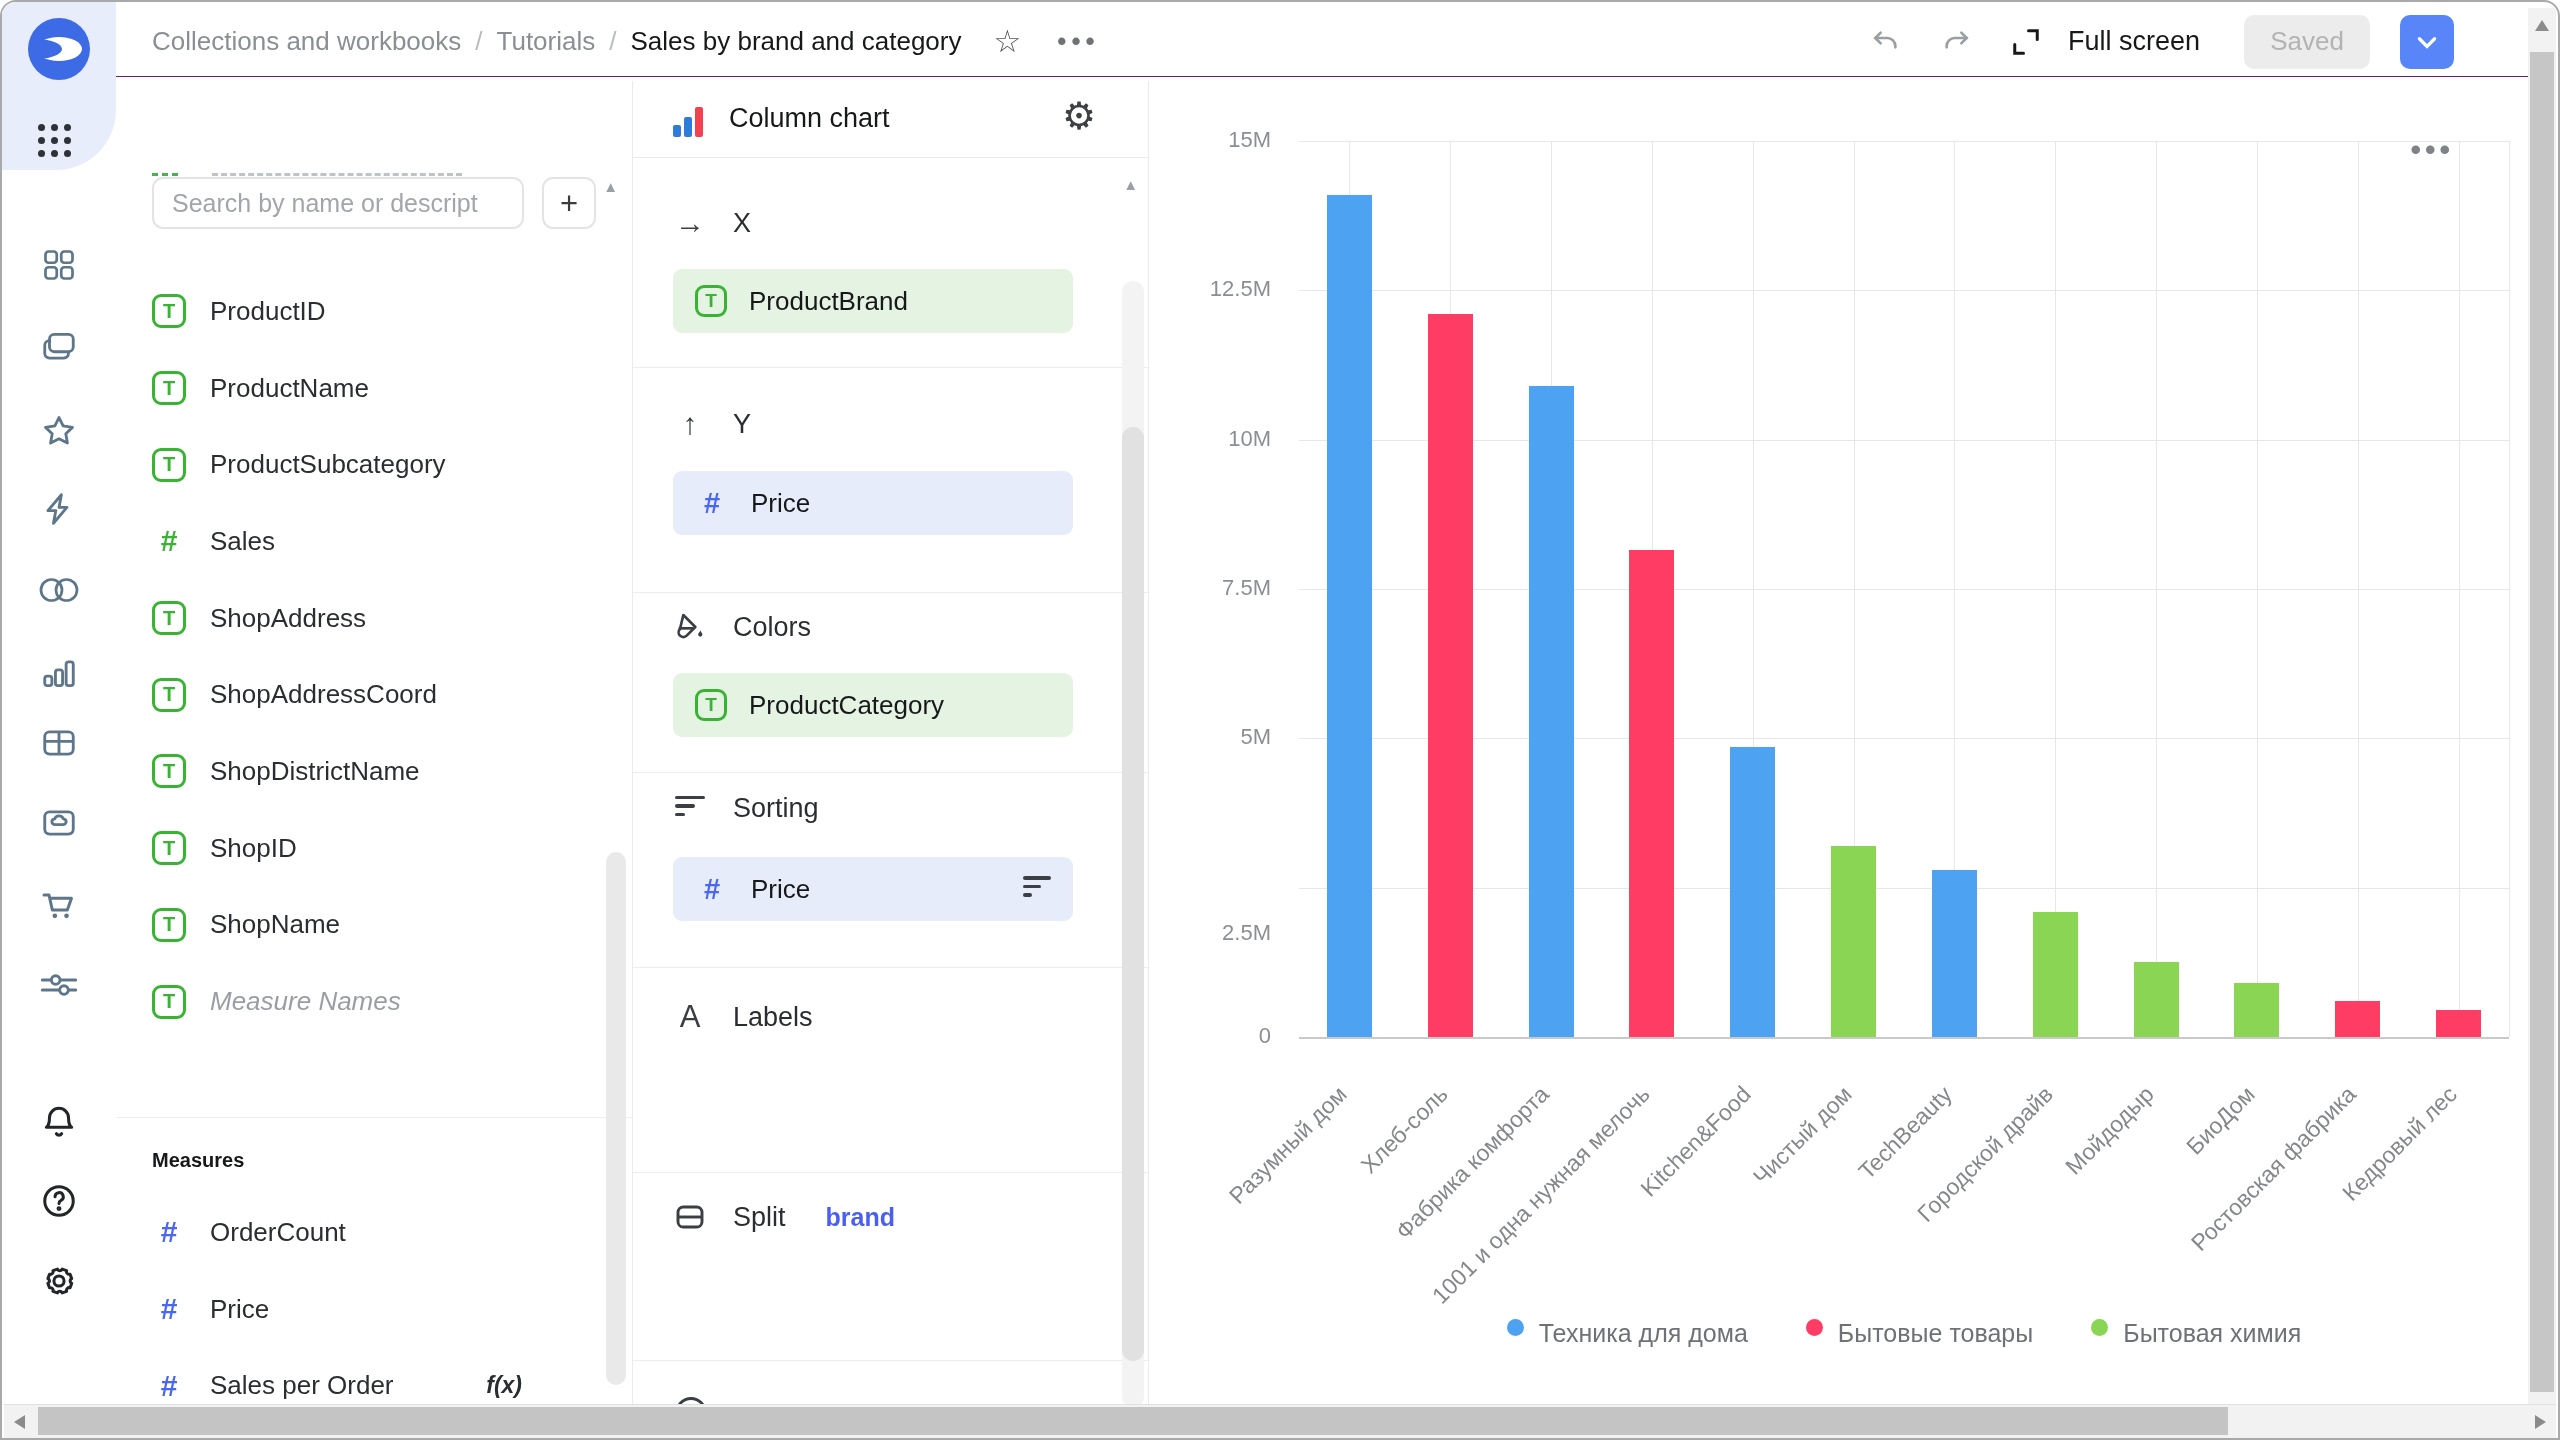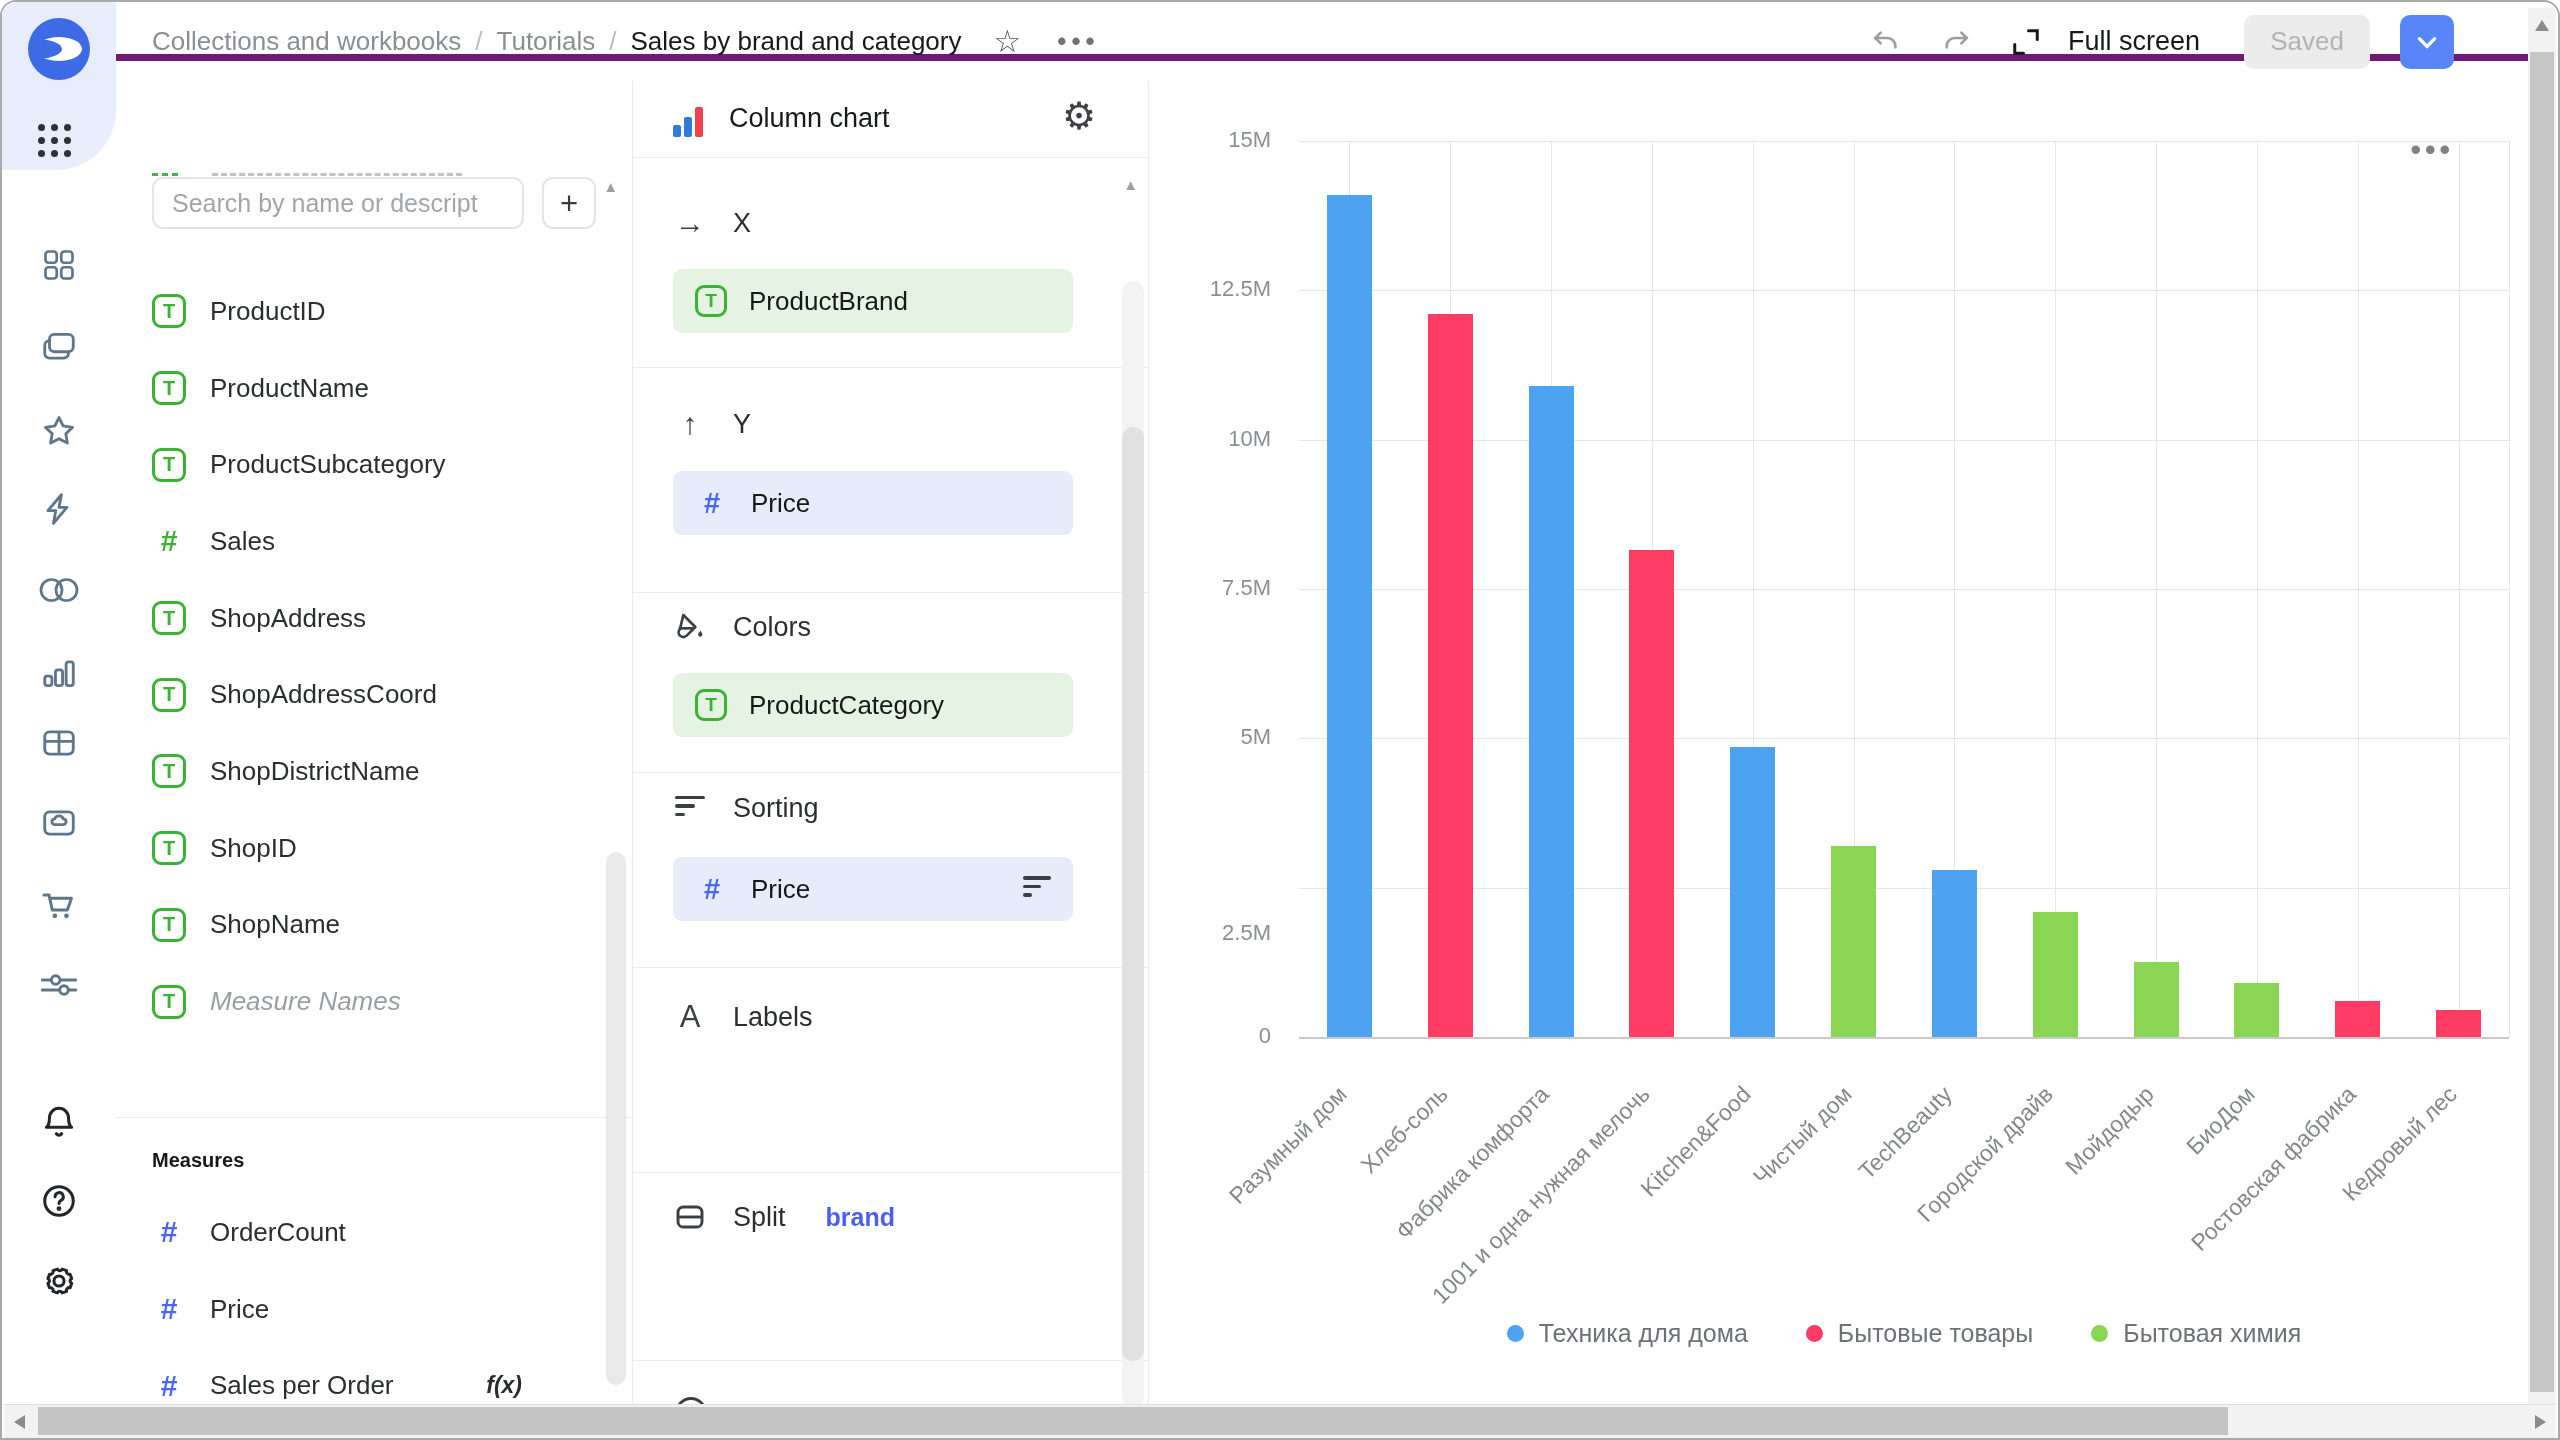--- a/index.html
+++ b/index.html
@@ -2,22 +2,22 @@
 <html><head>
 <meta charset="utf-8">
 <style>
   * { margin:0; padding:0; box-sizing:border-box; }
   html,body { width:2560px; height:1440px; overflow:hidden; background:#fff;
     font-family:"Liberation Sans", sans-serif; }
   .window { position:absolute; inset:0; border:2px solid #a9a9a9;
     border-radius:16px 16px 0 0; overflow:hidden; background:#fff; }
 
   
-  .topbar { position:absolute; left:114px; top:0; width:2418px; height:59px;
-    background:#fff; border-bottom:7px solid #701a75; }
+  .topbar { position:absolute; left:114px; top:0; width:2418px; height:75px;
+    background:#fff; border-bottom:1px solid #701a75; }
   .crumbs { position:absolute; left:36px; top:0; height:79px; display:flex;
     align-items:center; gap:14px; font-size:26px; }
   .crumb { color:#8a8f94; cursor:pointer; }
   .crumb-sep { color:#b9bdc1; }
   .crumb-current { color:#17181a; font-weight:500; }
   .star-btn { margin-left:18px; font-size:31px; color:#55585c; cursor:pointer; }
   .dots-btn { margin-left:22px; letter-spacing:5px; color:#6f7377; font-size:26px;
     font-weight:bold; cursor:pointer; }
   .topbar-right { position:absolute; right:80px; top:0; height:79px; display:flex;
     align-items:center; gap:30px; }
@@ -142,21 +142,21 @@
   .hgrid.baseline { background:#c9c9c9; height:2px; }
   .vgrid { position:absolute; top:0; width:1px; height:100%; background:#e7e7e7; }
   .bar { position:absolute; bottom:0; width:45px; cursor:pointer; }
   .ytick { position:absolute; right:1262px; width:110px; text-align:right;
     font-size:22px; color:#8a8f94; }
   .xlabel { position:absolute; width:300px; text-align:right; font-size:23px;
     color:#85888b; white-space:nowrap; transform-origin:100% 50%;
     transform:rotate(-45deg); }
   .legend { position:absolute; left:150px; top:1238px; width:1210px; display:flex;
     justify-content:center; gap:58px; }
-  .legend-item { display:flex; align-items:center; gap:15px; cursor:pointer; }
+  .legend-item { display:flex; gap:15px; cursor:pointer; }
   .legend-dot { width:17px; height:17px; border-radius:50%; }
   .legend-label { font-size:25px; color:#6e7control3; color:#6e7276; }
   .chart-menu { position:absolute; right:78px; top:52px; color:#7f8387;
     font-size:30px; letter-spacing:4px; cursor:pointer; font-weight:bold; }
 
   
   .vscrollbar { position:absolute; right:2px; top:6px; width:28px; height:1400px;
     background:#f2f2f2; }
   .vscroll-up { position:absolute; top:12px; left:7px; width:0; height:0;
     border-left:7px solid transparent; border-right:7px solid transparent;

